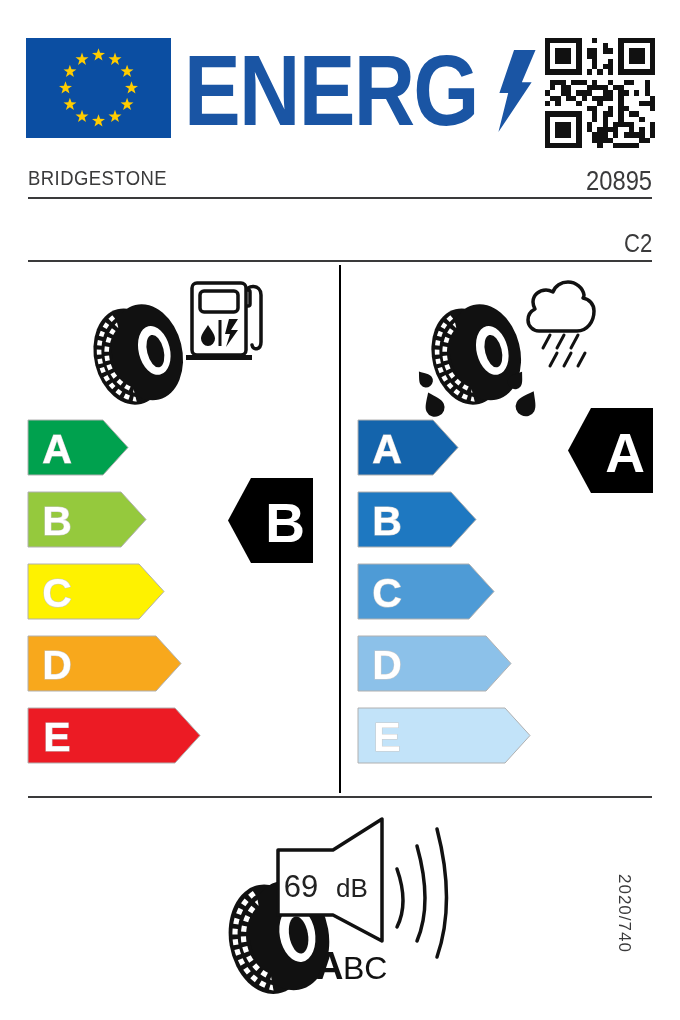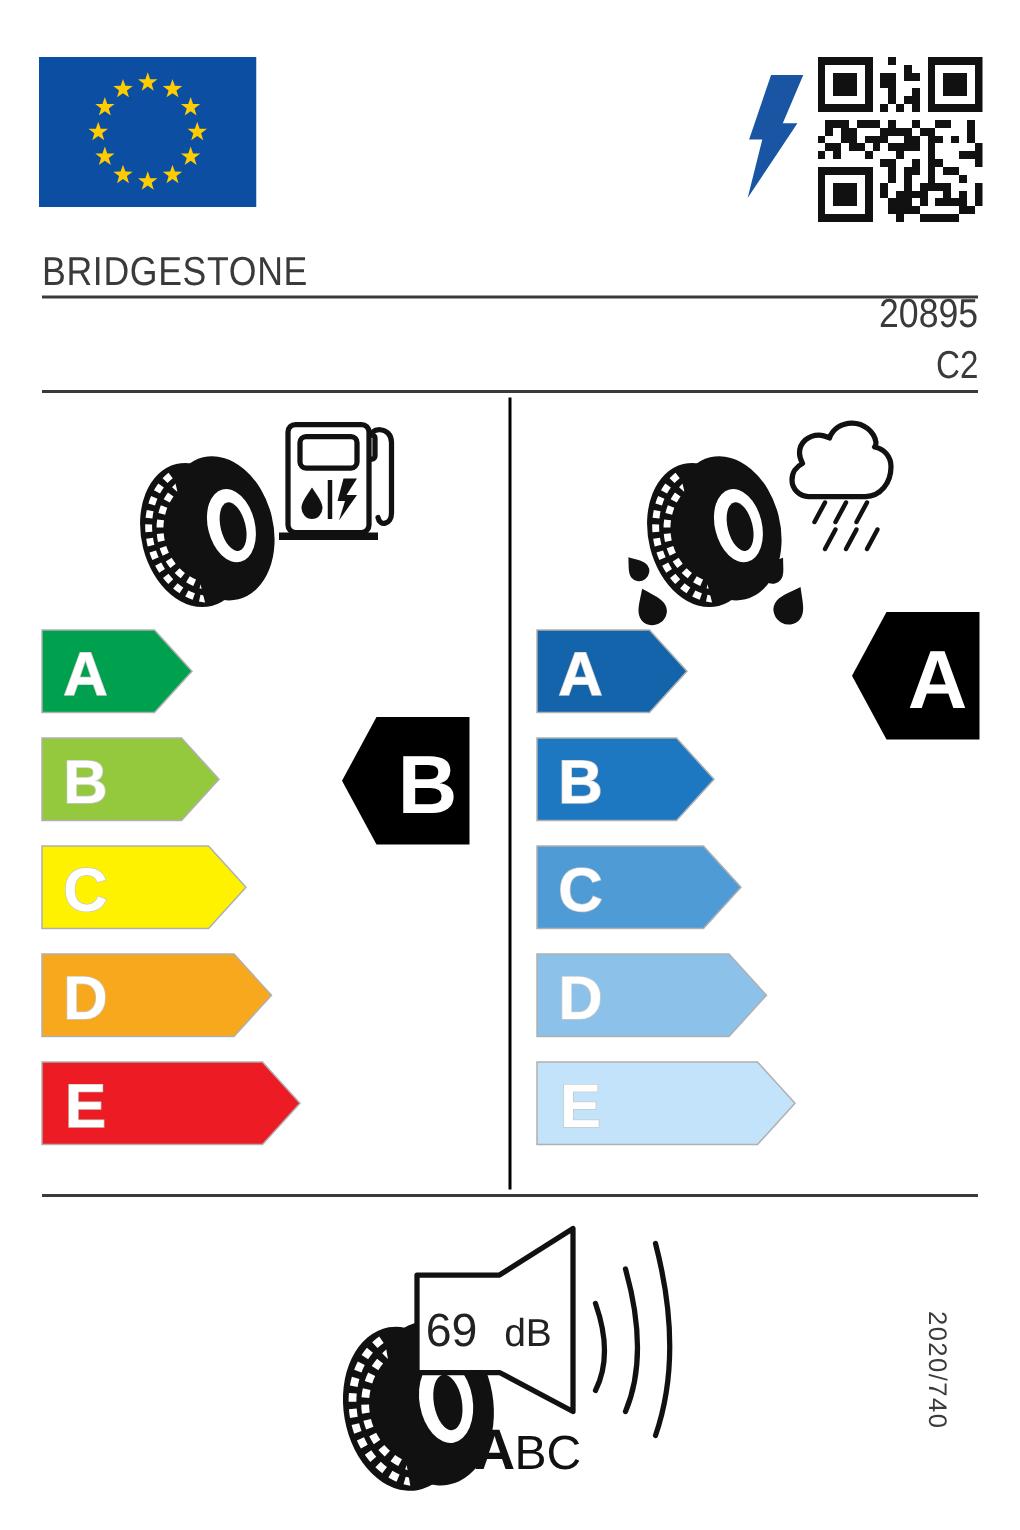--- a/index.html
+++ b/index.html
@@ -4,23 +4,23 @@
 <style>
   html,body{margin:0;padding:0;background:#fff;}
   .label{position:relative;width:680px;height:1020px;background:#fff;overflow:hidden;
          font-family:"Liberation Sans","DejaVu Sans",sans-serif;color:#3a3a3b;}
   .abs{position:absolute;}
   .cond{display:inline-block;transform-origin:0 50%;white-space:nowrap;}
   .cond-r{display:inline-block;transform-origin:100% 50%;white-space:nowrap;}
   .hline{position:absolute;left:28px;right:28px;height:2px;background:#3a3a3b;}
   #energ-logo{left:184px;top:40px;font-size:100px;font-weight:bold;line-height:1;letter-spacing:-2px;}
   #energ-logo .cond{transform:scaleX(0.85);}
-  #brand{left:28px;top:166px;font-size:27px;}
+  #brand{left:28px;top:166px;font-size:21px;}
   #brand .cond{transform:scaleX(0.88);letter-spacing:0.5px;}
-  #product-code{right:28px;top:166px;font-size:27px;text-align:right;margin-top:28px;}
+  #product-code{right:28px;top:166px;font-size:27px;text-align:right;}
   #product-code .cond-r{transform:scaleX(0.88);}
   #tire-size{left:28px;top:217px;font-size:38px;}
   #tire-size .cond{transform:scaleX(0.76);}
   #tire-class{right:28px;top:228px;font-size:26px;text-align:right;}
   #tire-class .cond-r{transform:scaleX(0.85);}
   #regulation{left:614px;top:874px;font-size:17px;letter-spacing:1px;
               writing-mode:vertical-rl;}
   .grade-letter{font-family:"Liberation Sans","DejaVu Sans",sans-serif;font-size:41px;font-weight:bold;
                 fill:#fff;stroke:#c9c9c9;stroke-width:1;paint-order:stroke;
                 text-anchor:middle;dominant-baseline:central;}
@@ -46,20 +46,23 @@
         <polygon points="89.0,71.8 90.6,76.4 95.5,76.5 91.6,79.4 93.0,84.1 89.0,81.3 85.0,84.1 86.4,79.4 82.5,76.5 87.4,76.4" fill="#FFCC00"></polygon>
         <polygon points="72.5,76.2 74.1,80.8 79.0,80.9 75.1,83.8 76.5,88.5 72.5,85.7 68.5,88.5 69.9,83.8 66.0,80.9 70.9,80.8" fill="#FFCC00"></polygon>
         <polygon points="56.0,71.8 57.6,76.4 62.5,76.5 58.6,79.4 60.0,84.1 56.0,81.3 52.0,84.1 53.4,79.4 49.5,76.5 54.4,76.4" fill="#FFCC00"></polygon>
         <polygon points="43.9,59.7 45.5,64.3 50.4,64.4 46.5,67.3 47.9,72.0 43.9,69.2 39.9,72.0 41.4,67.3 37.5,64.4 42.3,64.3" fill="#FFCC00"></polygon>
         <polygon points="39.5,43.2 41.1,47.8 46.0,47.9 42.1,50.8 43.5,55.5 39.5,52.7 35.5,55.5 36.9,50.8 33.0,47.9 37.9,47.8" fill="#FFCC00"></polygon>
         <polygon points="43.9,26.7 45.5,31.3 50.4,31.4 46.5,34.3 47.9,39.0 43.9,36.2 39.9,39.0 41.4,34.3 37.5,31.4 42.3,31.3" fill="#FFCC00"></polygon>
         <polygon points="56.0,14.6 57.6,19.2 62.5,19.3 58.6,22.3 60.0,26.9 56.0,24.1 52.0,26.9 53.4,22.3 49.5,19.3 54.4,19.2" fill="#FFCC00"></polygon>
       </g>
   </svg>
 
+  <div class="abs" id="energ-logo">
+    <span class="cond" style="color: rgb(26, 85, 164);">ENERG</span>
+  </div>
 
   <svg class="abs" style="left:494px;top:50px" width="44" height="82" viewBox="0 0 44 84">
     <polygon points="20,0 42,0 28,33 38,33 4,84 14,44 5,44" fill="#1A55A4"></polygon>
   </svg>
 
   <svg class="abs" id="qr-code-svg" style="left:545px;top:38px" width="110" height="110" viewBox="0 0 21 21" shape-rendering="crispEdges">
       <path d="M0 0h7v1h-7zM0 6h7v1h-7zM0 1h1v5h-1zM6 1h1v5h-1zM2 2h3v3h-3zM14 0h7v1h-7zM14 6h7v1h-7zM14 1h1v5h-1zM20 1h1v5h-1zM16 2h3v3h-3zM0 14h7v1h-7zM0 20h7v1h-7zM0 15h1v5h-1zM6 15h1v5h-1zM2 16h3v3h-3zM9 0h1v1h-1zM11 1h1v1h-1zM8 2h1v1h-1zM9 2h1v1h-1zM11 2h1v1h-1zM12 2h1v1h-1zM8 3h1v1h-1zM9 3h1v1h-1zM9 4h1v1h-1zM12 4h1v1h-1zM9 5h1v1h-1zM11 5h1v1h-1zM12 5h1v1h-1zM8 6h1v1h-1zM10 6h1v1h-1zM12 6h1v1h-1zM1 8h1v1h-1zM2 8h1v1h-1zM3 8h1v1h-1zM5 8h1v1h-1zM6 8h1v1h-1zM7 8h1v1h-1zM9 8h1v1h-1zM12 8h1v1h-1zM15 8h1v1h-1zM16 8h1v1h-1zM19 8h1v1h-1zM1 9h1v1h-1zM3 9h1v1h-1zM4 9h1v1h-1zM8 9h1v1h-1zM9 9h1v1h-1zM10 9h1v1h-1zM11 9h1v1h-1zM13 9h1v1h-1zM14 9h1v1h-1zM19 9h1v1h-1zM0 10h1v1h-1zM3 10h1v1h-1zM4 10h1v1h-1zM6 10h1v1h-1zM7 10h1v1h-1zM8 10h1v1h-1zM11 10h1v1h-1zM12 10h1v1h-1zM14 10h1v1h-1zM15 10h1v1h-1zM17 10h1v1h-1zM19 10h1v1h-1zM1 11h1v1h-1zM2 11h1v1h-1zM4 11h1v1h-1zM5 11h1v1h-1zM7 11h1v1h-1zM9 11h1v1h-1zM10 11h1v1h-1zM11 11h1v1h-1zM12 11h1v1h-1zM14 11h1v1h-1zM20 11h1v1h-1zM0 12h1v1h-1zM2 12h1v1h-1zM6 12h1v1h-1zM10 12h1v1h-1zM14 12h1v1h-1zM18 12h1v1h-1zM19 12h1v1h-1zM20 12h1v1h-1zM8 13h1v1h-1zM9 13h1v1h-1zM12 13h1v1h-1zM14 13h1v1h-1zM15 13h1v1h-1zM20 13h1v1h-1zM9 14h1v1h-1zM11 14h1v1h-1zM12 14h1v1h-1zM14 14h1v1h-1zM16 14h1v1h-1zM17 14h1v1h-1zM9 15h1v1h-1zM11 15h1v1h-1zM14 15h1v1h-1zM18 15h1v1h-1zM8 16h1v1h-1zM11 16h1v1h-1zM13 16h1v1h-1zM14 16h1v1h-1zM15 16h1v1h-1zM16 16h1v1h-1zM20 16h1v1h-1zM8 17h1v1h-1zM10 17h1v1h-1zM11 17h1v1h-1zM12 17h1v1h-1zM13 17h1v1h-1zM16 17h1v1h-1zM18 17h1v1h-1zM20 17h1v1h-1zM9 18h1v1h-1zM10 18h1v1h-1zM11 18h1v1h-1zM13 18h1v1h-1zM15 18h1v1h-1zM16 18h1v1h-1zM17 18h1v1h-1zM18 18h1v1h-1zM20 18h1v1h-1zM9 19h1v1h-1zM10 19h1v1h-1zM11 19h1v1h-1zM12 19h1v1h-1zM18 19h1v1h-1zM19 19h1v1h-1zM10 20h1v1h-1zM13 20h1v1h-1zM14 20h1v1h-1zM15 20h1v1h-1zM16 20h1v1h-1zM17 20h1v1h-1z" fill="#111111"></path>
     </svg>
 
   <div class="abs" id="brand">

